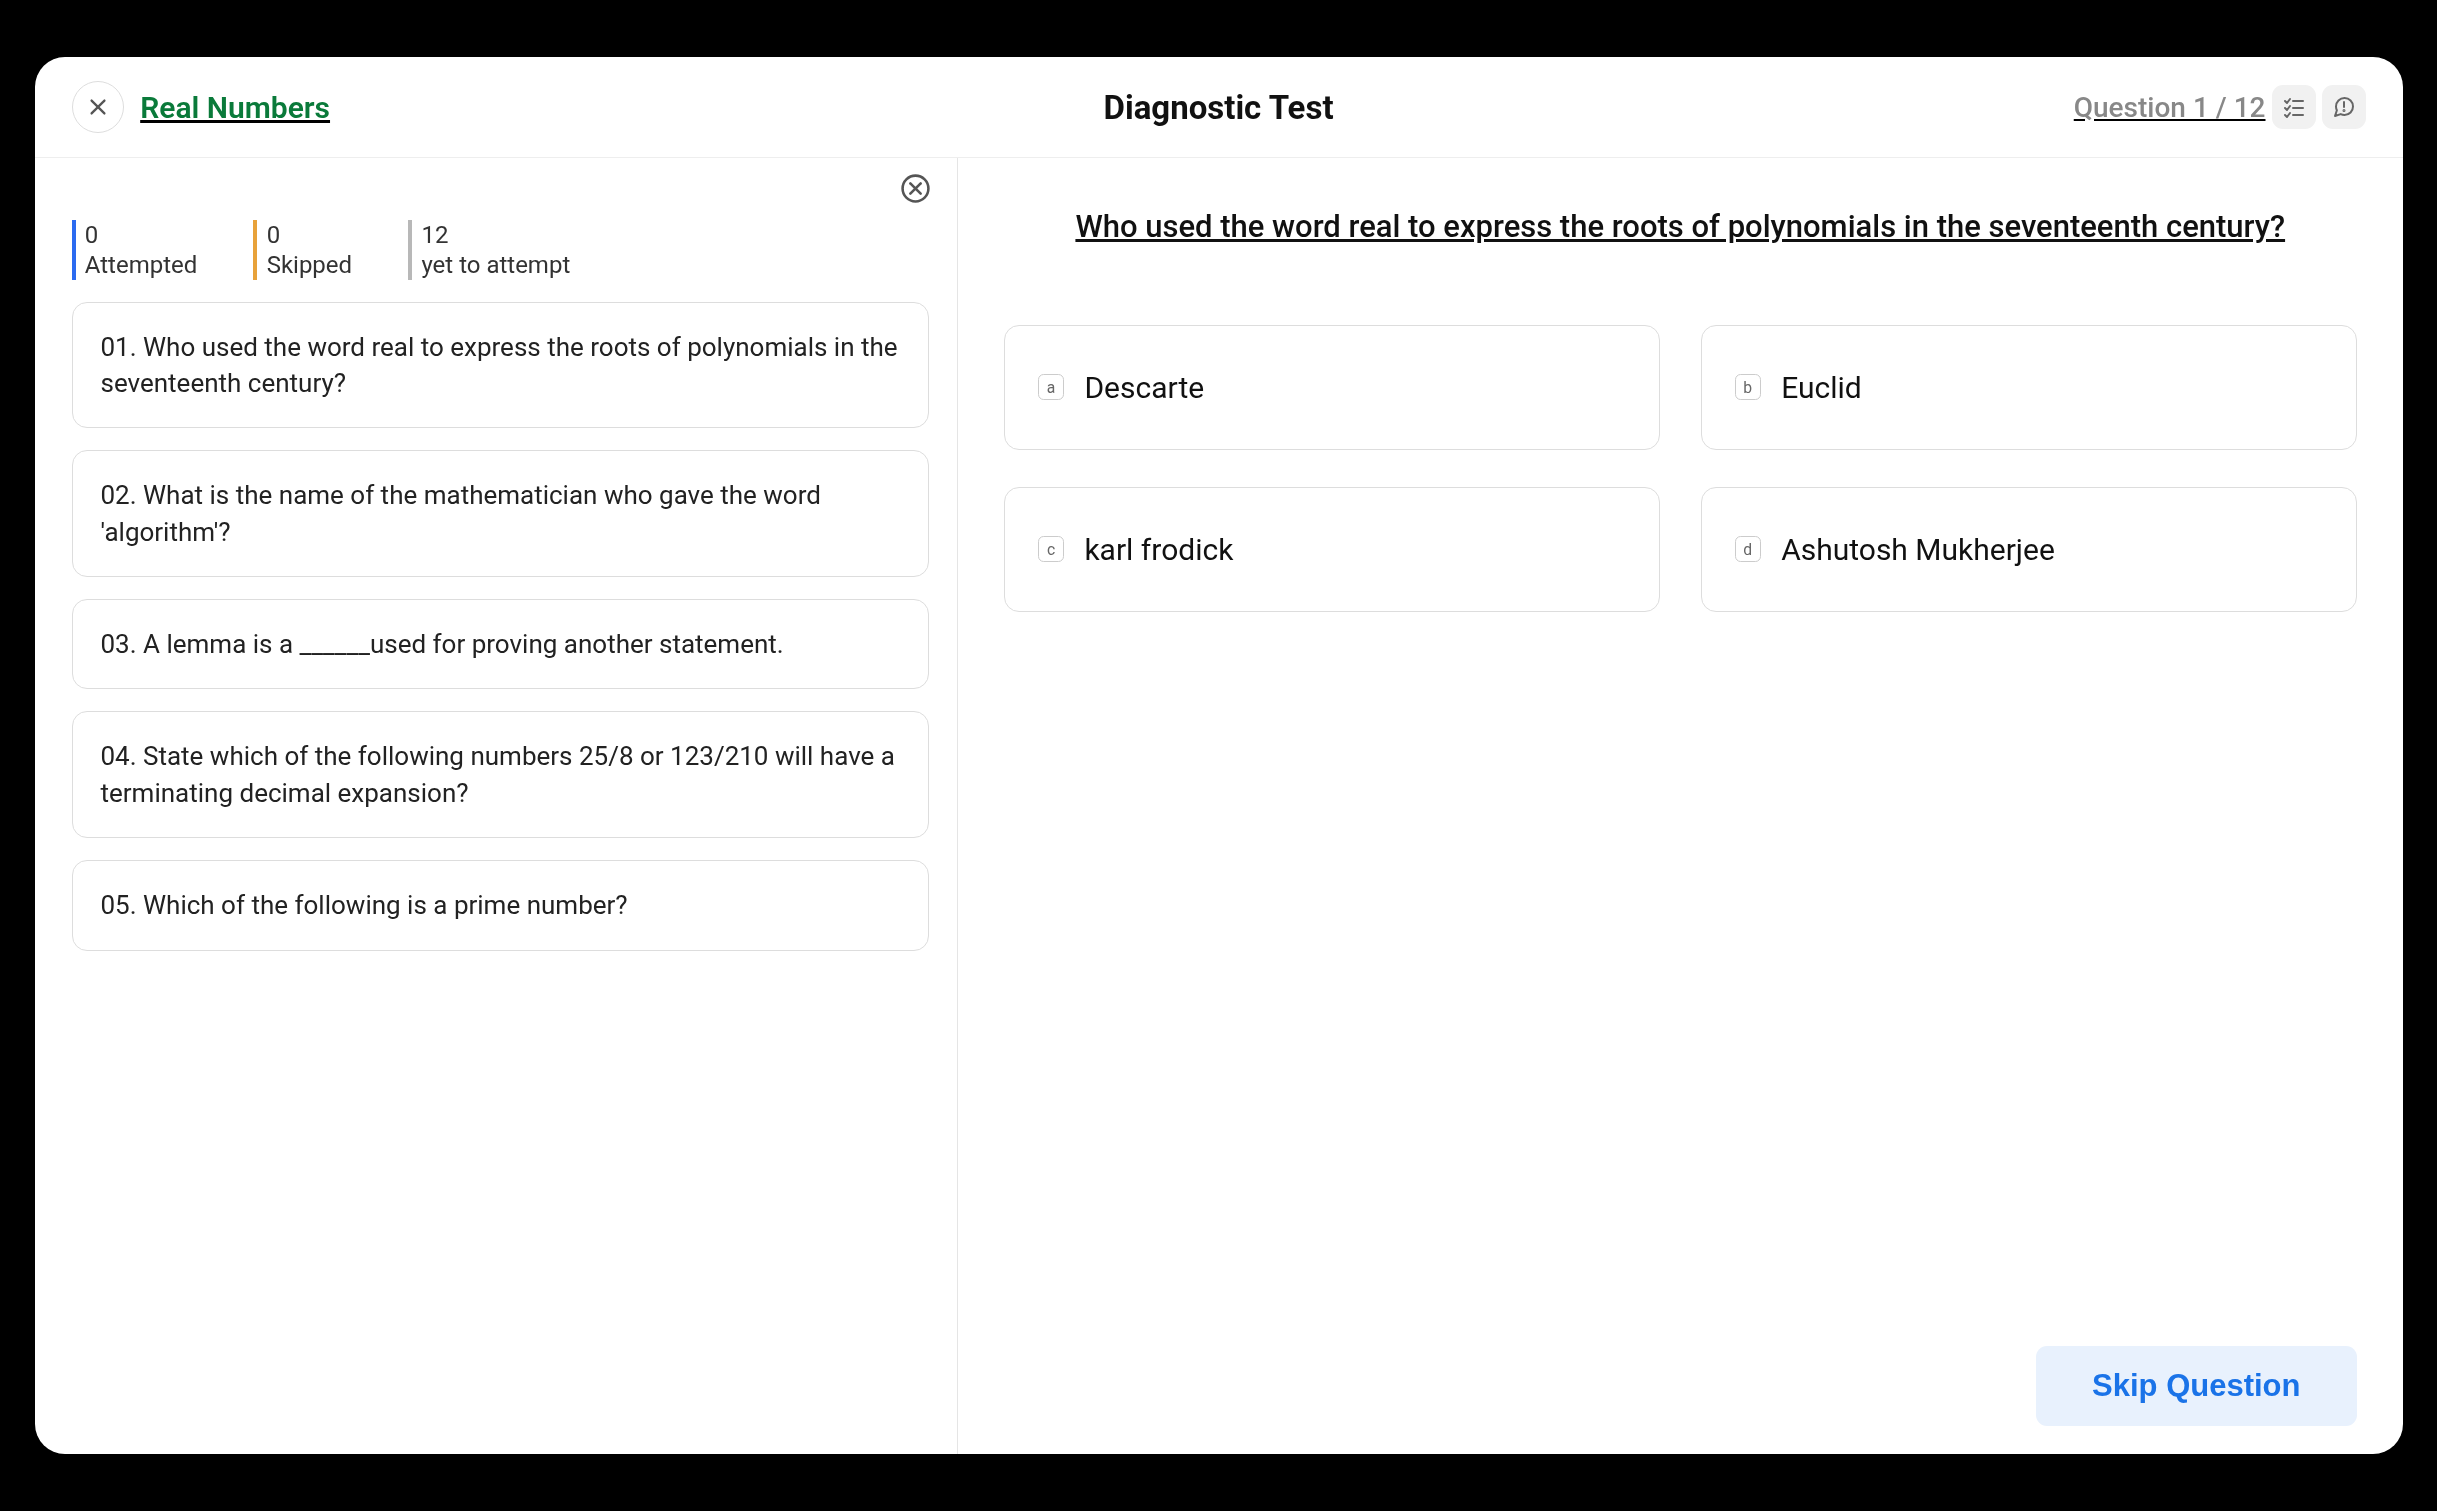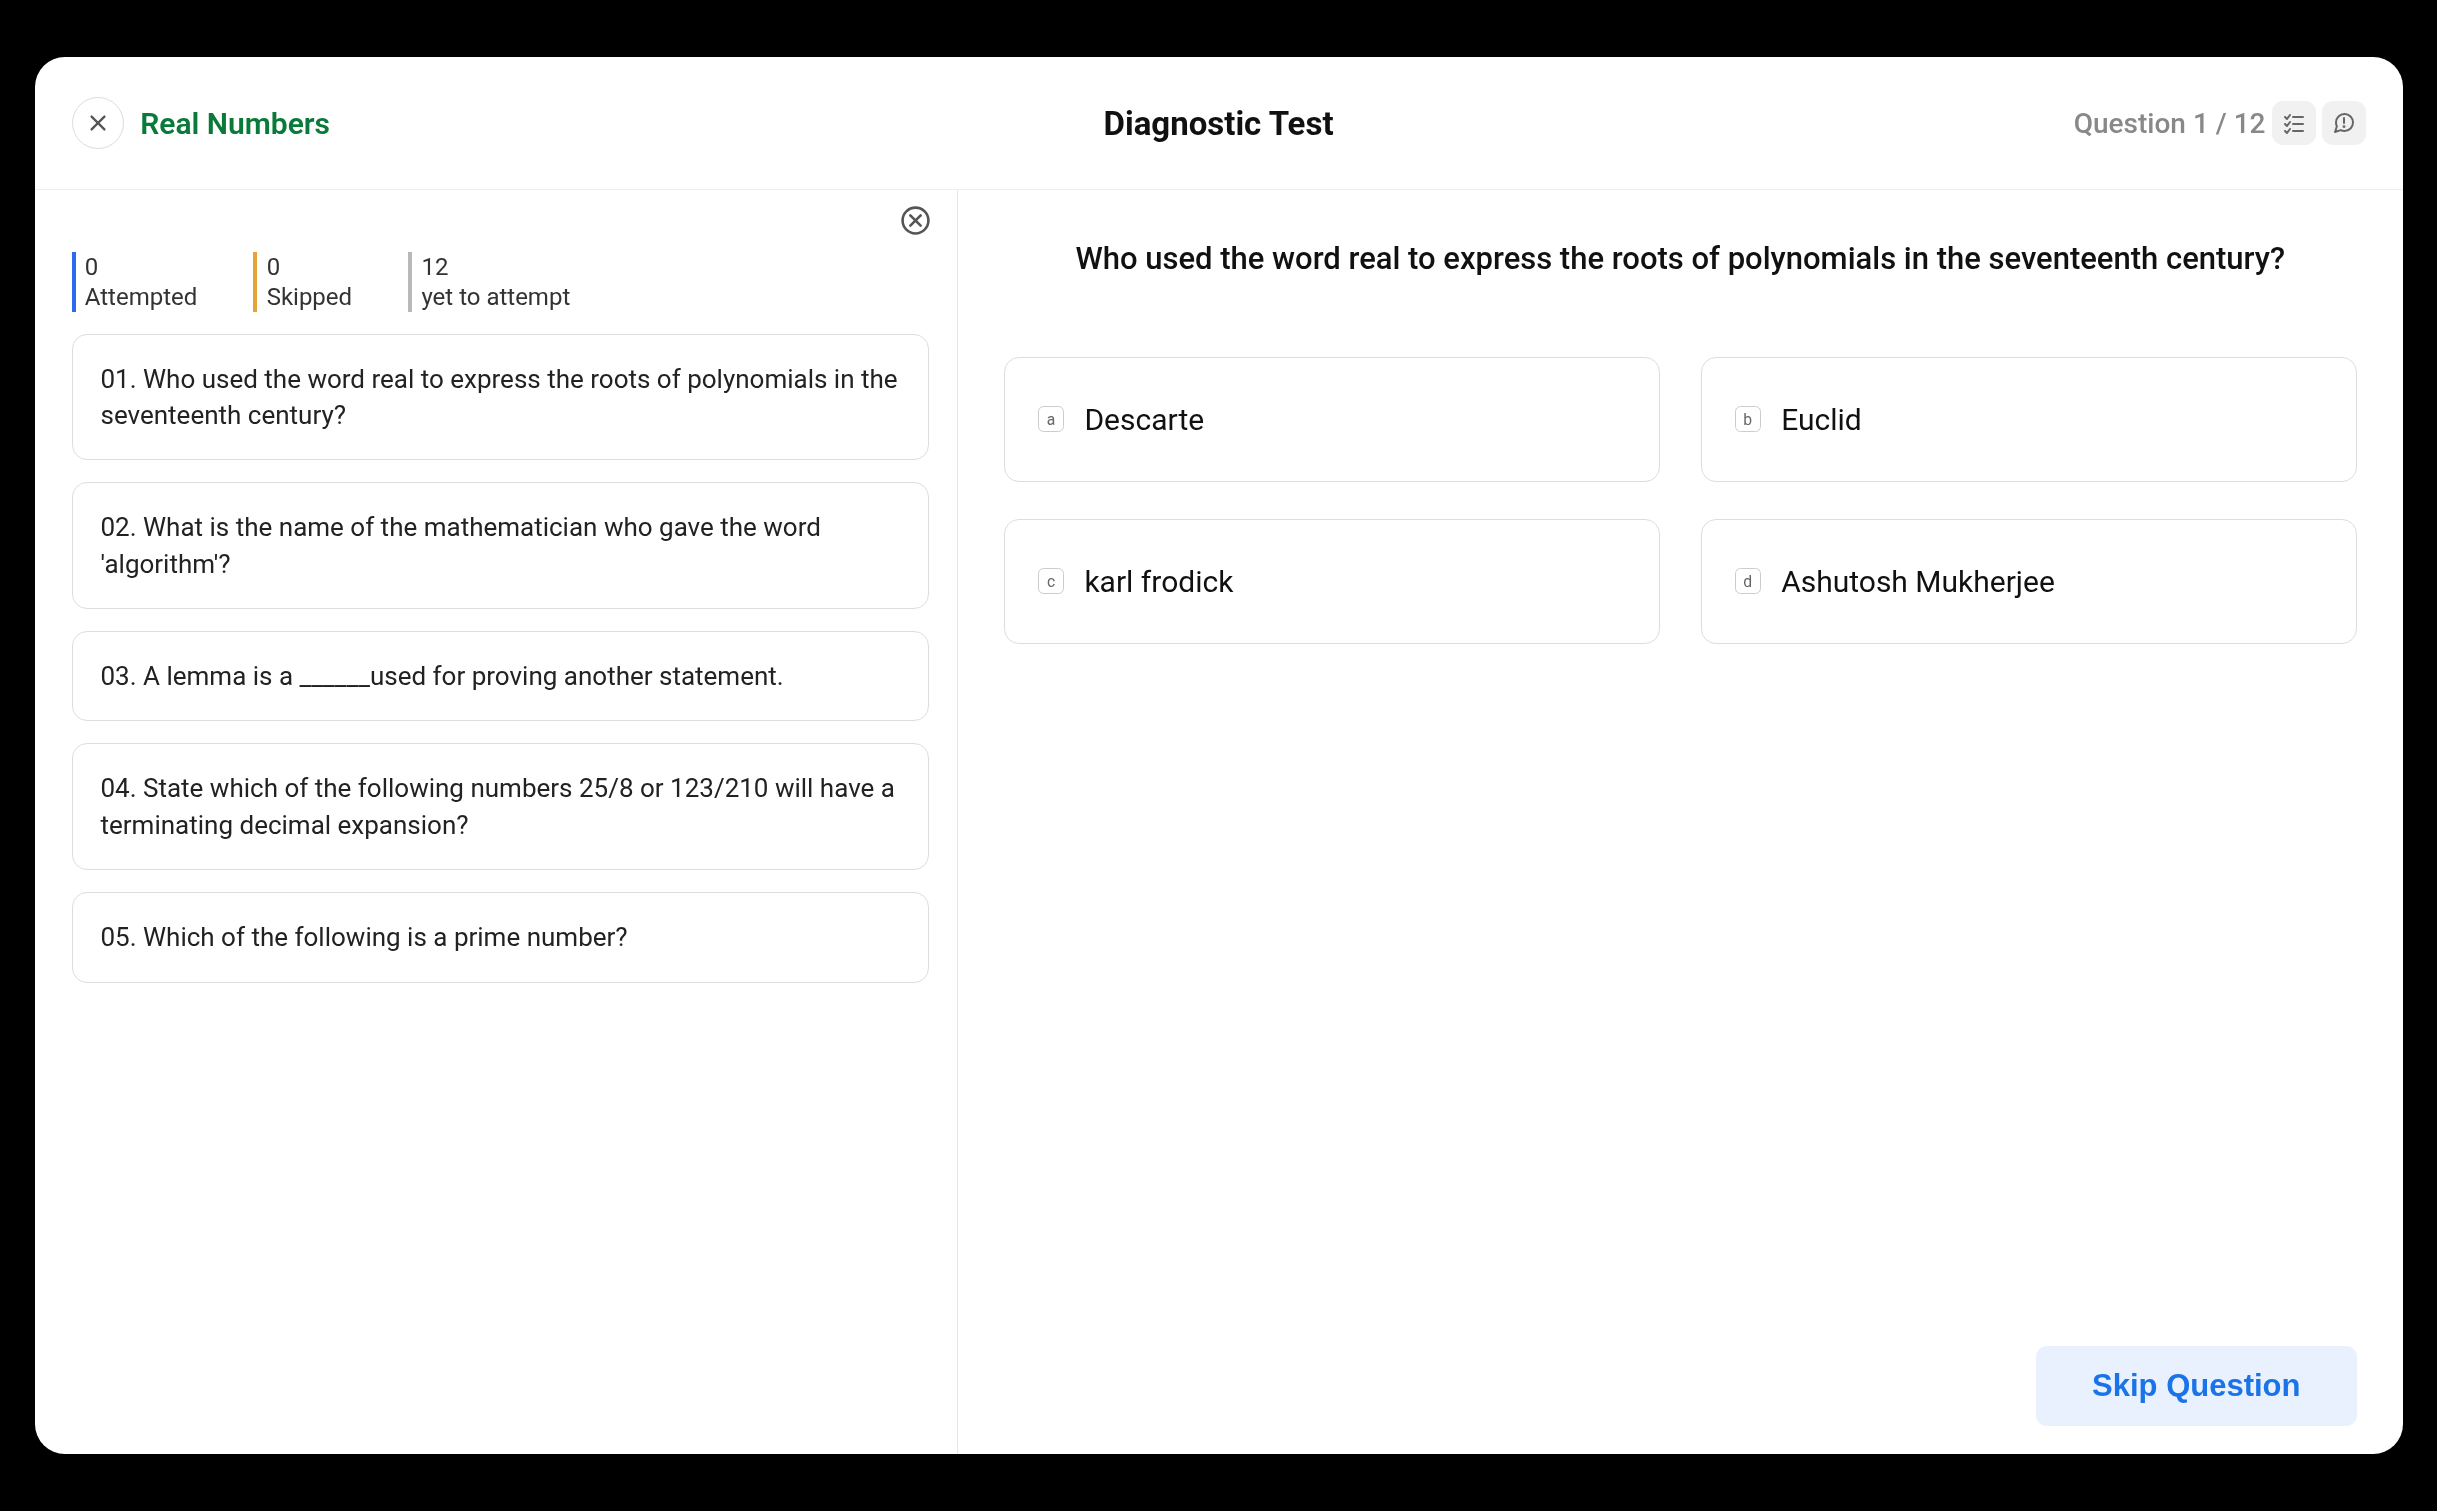--- a/index.html
+++ b/index.html
@@ -23,23 +23,24 @@
       max-width: 2368px;
       height: 1397px;
       display: flex;
       flex-direction: column;
       overflow: hidden;
       box-shadow: 0 18.5px 56px rgba(0,0,0,0.5);
     }
     .header {
       display: flex;
       align-items: center;
-      padding: 40px 37px;
+      padding: 24px 37px;
       border-bottom: 0.9px solid #eee;
       position: relative;
+      text-decoration: underline;
     }
     .header-left {
       display: flex;
       align-items: center;
       gap: 16.7px;
     }
     .close-btn {
       width: 52px;
       height: 52px;
       border: 0.9px solid #ddd;
@@ -177,20 +178,21 @@
       padding: 46px 46px 28px 46px;
     }
     .question-text {
       font-size: 31px;
       font-weight: 500;
       color: #111;
       text-align: center;
       line-height: 1.5;
       margin-bottom: 74px;
       padding: 0 18.5px;
+      text-decoration: underline;
     }
     .options-grid {
       display: grid;
       grid-template-columns: 1fr 1fr;
       gap: 37px 41px;
     }
     .option {
       border: 0.9px solid #ddd;
       border-radius: 15px;
       padding: 44px 33px;

